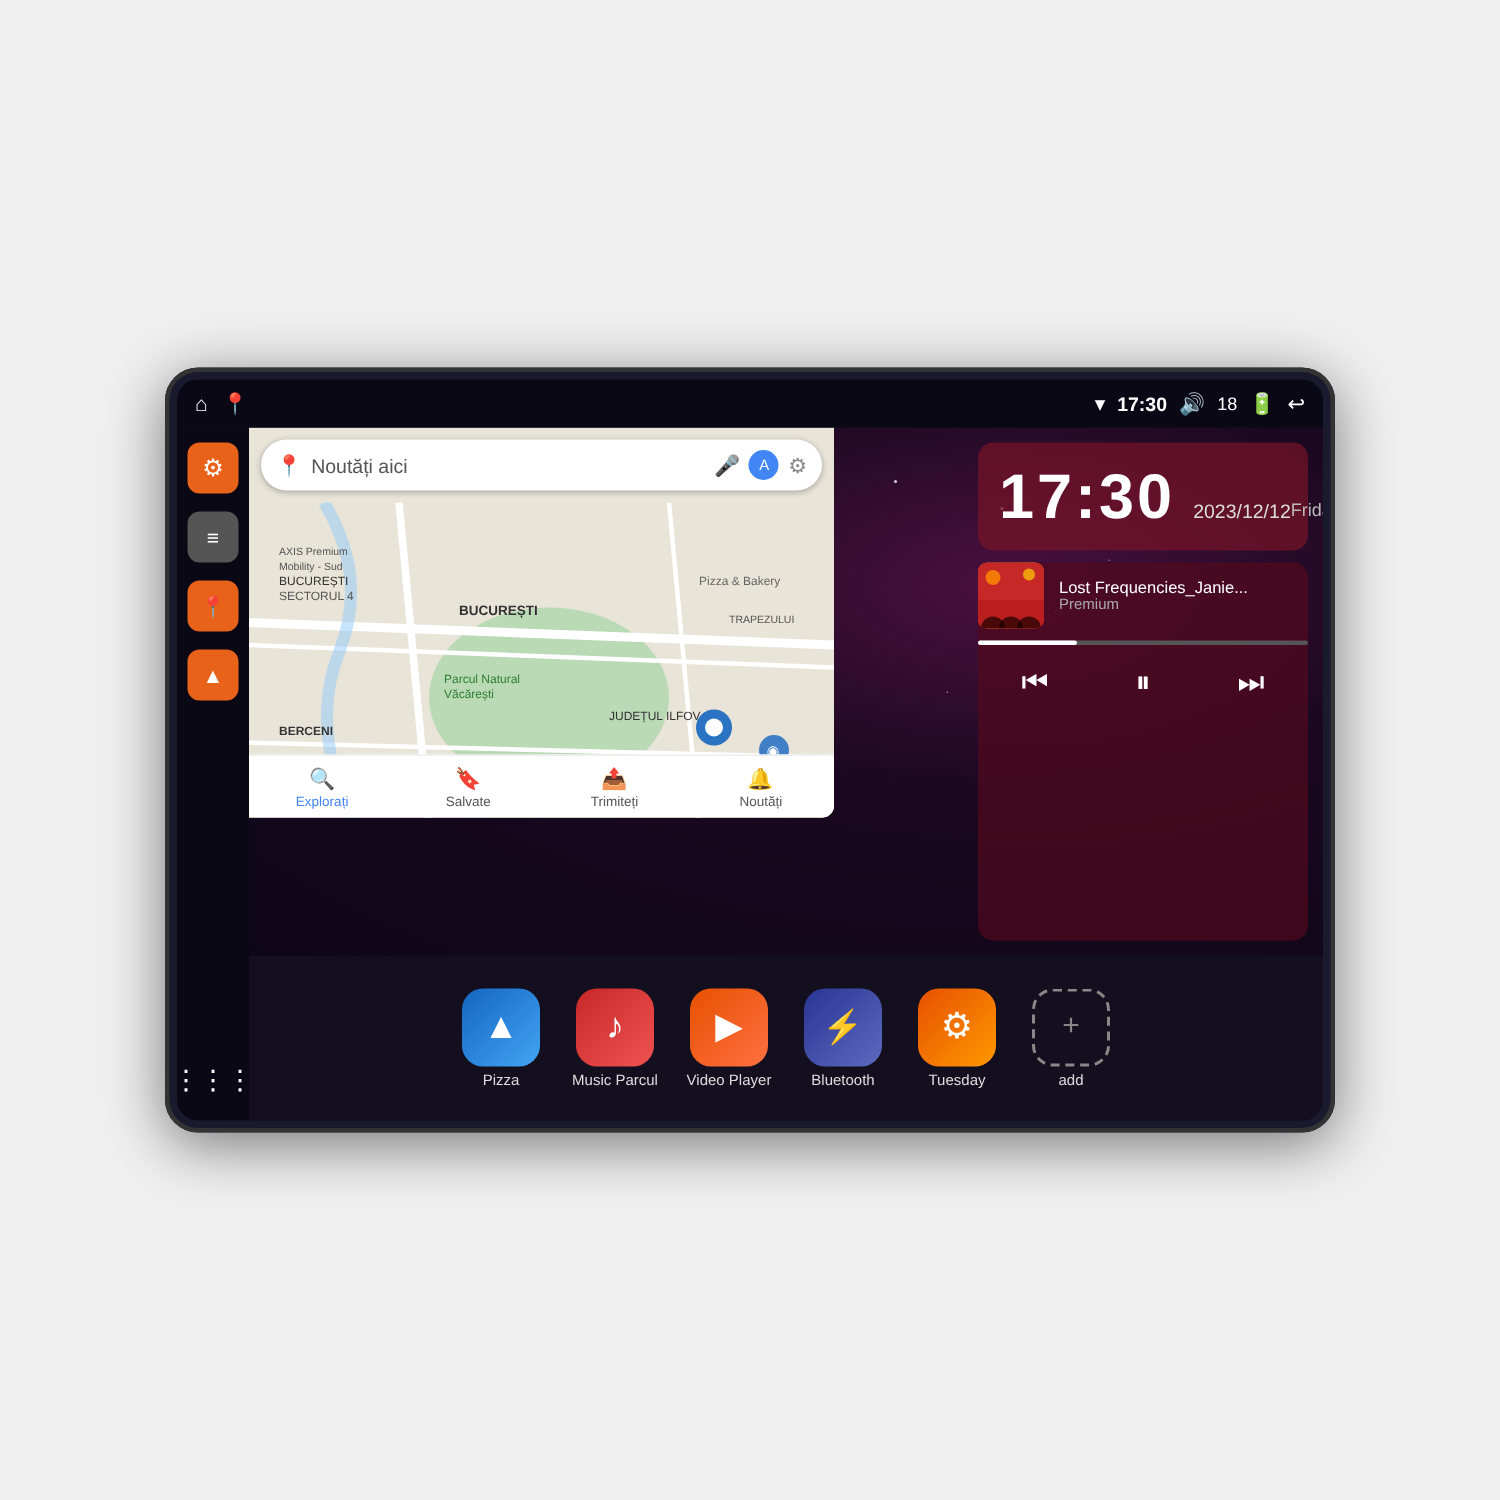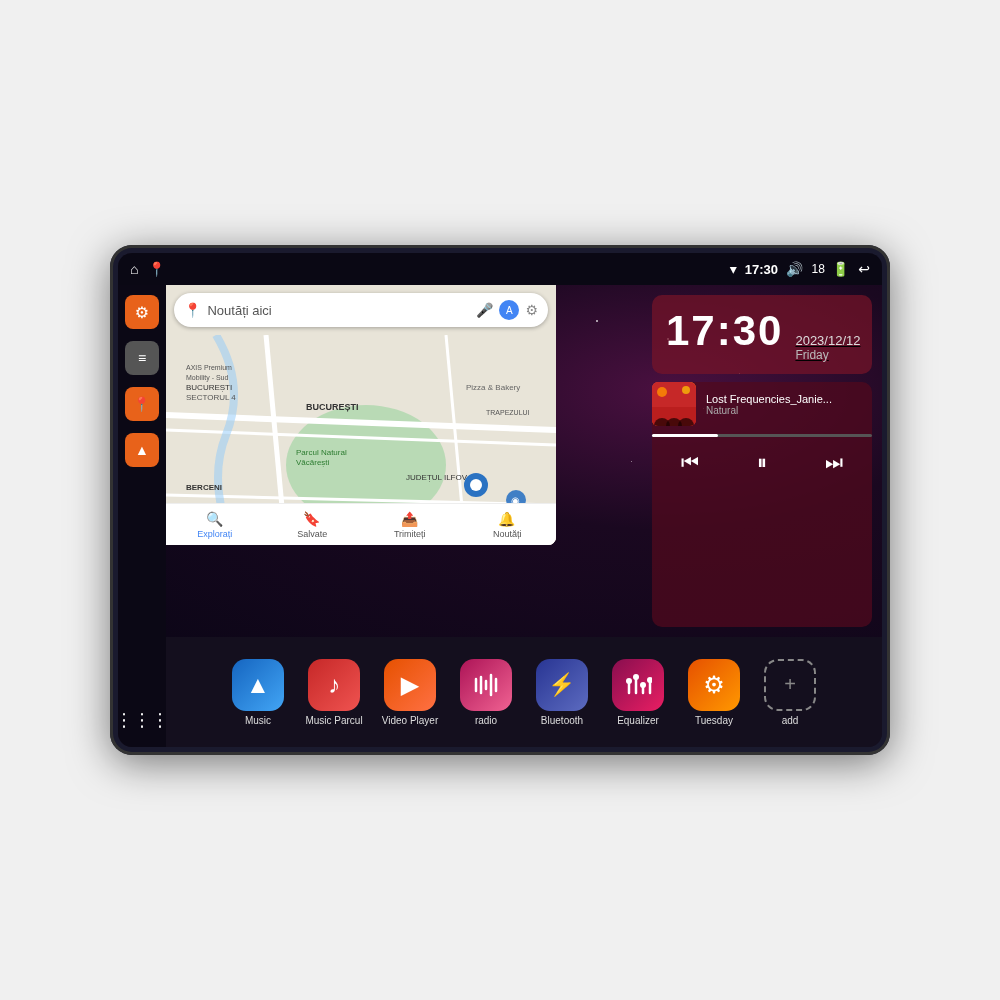--- a/index.html
+++ b/index.html
@@ -221,22 +221,21 @@
       gap: 12px;
     }
     .clock-time {
       font-size: 42px;
       font-weight: bold;
       color: #fff;
       letter-spacing: 2px;
     }
     .clock-date {
       display: flex;
-      flex-direction: column;
-      text-decoration: underline;
+      flex-direction: row;
     }
     .clock-date-main {
       font-size: 13px;
       color: #ddd;
     }
     .clock-date-day {
       font-size: 12px;
       color: #bbb;
     }
 
@@ -503,21 +502,21 @@
                     <ellipse cx="10" cy="44" rx="8" ry="8" fill="#1a0000" opacity="0.7"></ellipse>
                     <ellipse cx="22" cy="44" rx="8" ry="8" fill="#1a0000" opacity="0.7"></ellipse>
                     <ellipse cx="34" cy="44" rx="8" ry="8" fill="#1a0000" opacity="0.7"></ellipse>
 
                     <circle cx="10" cy="10" r="5" fill="#ff8f00" opacity="0.8"></circle>
                     <circle cx="34" cy="8" r="4" fill="#ffcc02" opacity="0.7"></circle>
                   </svg>
                 </div>
                 <div class="music-info">
                   <div class="music-title">Lost Frequencies_Janie...</div>
-                  <div class="music-artist">Natural</div>
+                  <div class="music-artist">Premium</div>
                 </div>
               </div>
               <div class="music-progress">
                 <div class="music-progress-fill"></div>
               </div>
               <div class="music-controls">
                 <button class="music-ctrl-btn">⏮</button>
                 <button class="music-ctrl-btn">⏸</button>
                 <button class="music-ctrl-btn">⏭</button>
               </div>
@@ -525,72 +524,45 @@
 
           </div>
         </div>
 
         <div class="app-dock">
 
           <div class="app-icon">
             <div class="app-icon-img ic-navi">
               <span style="color:#fff;font-size:24px;">▲</span>
             </div>
-            <span class="app-icon-label">Music</span>
+            <span class="app-icon-label">Pizza</span>
           </div>
 
           <div class="app-icon">
             <div class="app-icon-img ic-music">
               <span style="color:#fff;font-size:24px;">♪</span>
             </div>
             <span class="app-icon-label">Music Parcul</span>
           </div>
 
           <div class="app-icon">
             <div class="app-icon-img ic-video">
               <span style="color:#fff;font-size:24px;">▶</span>
             </div>
             <span class="app-icon-label">Video Player</span>
           </div>
 
-          <div class="app-icon">
-            <div class="app-icon-img ic-radio">
-              <svg width="28" height="28" viewBox="0 0 28 28">
-                <line x1="4" y1="20" x2="4" y2="8" stroke="white" stroke-width="2.5" stroke-linecap="round"></line>
-                <line x1="9" y1="22" x2="9" y2="6" stroke="white" stroke-width="2.5" stroke-linecap="round"></line>
-                <line x1="14" y1="18" x2="14" y2="10" stroke="white" stroke-width="2.5" stroke-linecap="round"></line>
-                <line x1="19" y1="24" x2="19" y2="4" stroke="white" stroke-width="2.5" stroke-linecap="round"></line>
-                <line x1="24" y1="20" x2="24" y2="8" stroke="white" stroke-width="2.5" stroke-linecap="round"></line>
-              </svg>
-            </div>
-            <span class="app-icon-label">radio</span>
-          </div>
 
           <div class="app-icon">
             <div class="app-icon-img ic-bt">
               <span style="color:#fff;font-size:22px;">⚡</span>
             </div>
             <span class="app-icon-label">Bluetooth</span>
           </div>
 
-          <div class="app-icon">
-            <div class="app-icon-img ic-eq">
-              <svg width="28" height="28" viewBox="0 0 28 28">
-                <line x1="5" y1="22" x2="5" y2="10" stroke="white" stroke-width="2.5" stroke-linecap="round"></line>
-                <circle cx="5" cy="10" r="3" fill="white"></circle>
-                <line x1="12" y1="22" x2="12" y2="6" stroke="white" stroke-width="2.5" stroke-linecap="round"></line>
-                <circle cx="12" cy="6" r="3" fill="white"></circle>
-                <line x1="19" y1="22" x2="19" y2="14" stroke="white" stroke-width="2.5" stroke-linecap="round"></line>
-                <circle cx="19" cy="14" r="3" fill="white"></circle>
-                <line x1="26" y1="22" x2="26" y2="9" stroke="white" stroke-width="2.5" stroke-linecap="round"></line>
-                <circle cx="26" cy="9" r="3" fill="white"></circle>
-              </svg>
-            </div>
-            <span class="app-icon-label">Equalizer</span>
-          </div>
 
           <div class="app-icon">
             <div class="app-icon-img ic-settings">
               <span style="color:#fff;font-size:24px;">⚙</span>
             </div>
             <span class="app-icon-label">Tuesday</span>
           </div>
 
           <div class="app-icon">
             <div class="app-add">

